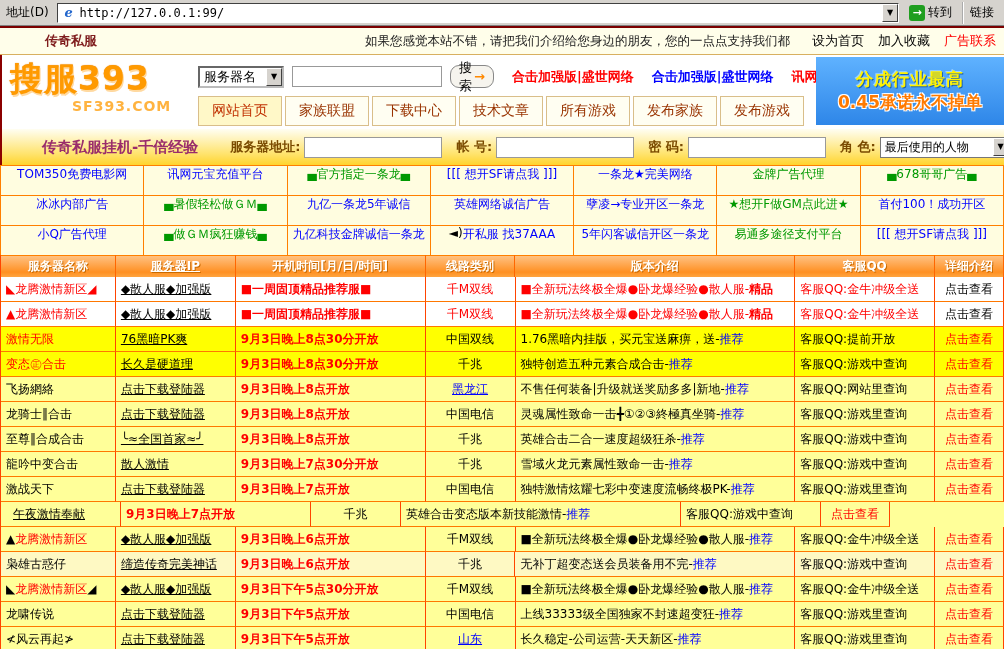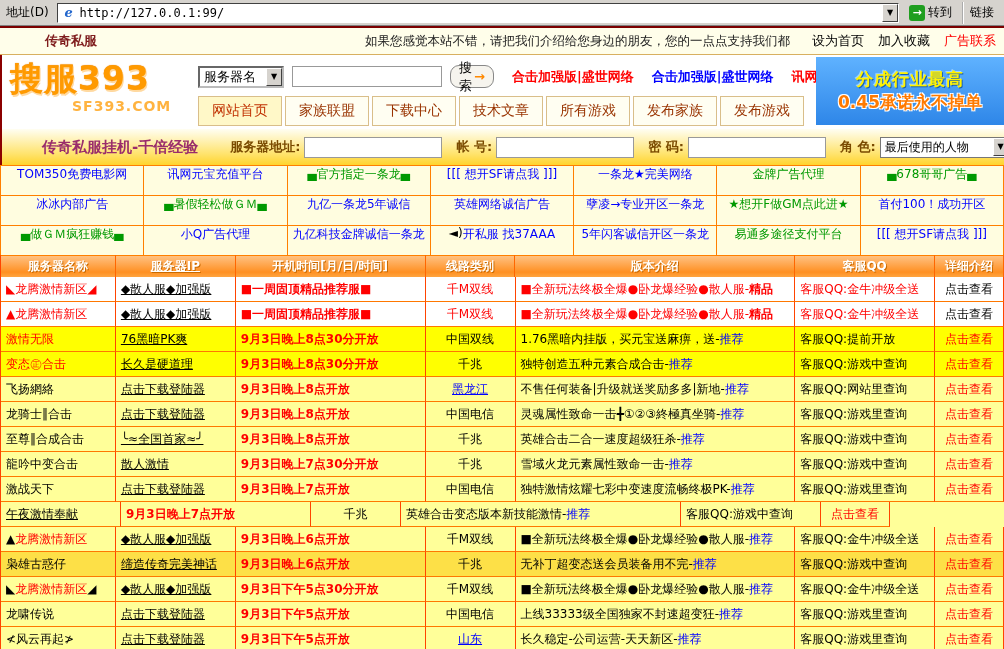--- a/index.html
+++ b/index.html
@@ -228,24 +228,24 @@
         </div>
         <div class="adcell">
           <span style="color: rgb(0, 153, 0);">★想开F做GM点此进★</span>
         </div>
         <div class="adcell">
           <span style="color: rgb(0, 0, 255);">首付100！成功开区</span>
         </div>
       </div>
       <div class="adrow">
         <div class="adcell">
+          <span style="color: rgb(0, 0, 255);">小Q广告代理</span>
+        </div>
+        <div class="adcell">
           <span style="color: rgb(0, 153, 0);">▄做ＧＭ疯狂赚钱▄</span>
-        </div>
-        <div class="adcell">
-          <span style="color: rgb(0, 0, 255);">小Q广告代理</span>
         </div>
         <div class="adcell">
           <span style="color: rgb(0, 0, 255);">九亿科技金牌诚信一条龙</span>
         </div>
         <div class="adcell">
           <span style="color: rgb(0, 0, 0);">◄) </span>
           <span style="color: rgb(0, 0, 255);">开私服 找37AAA</span>
         </div>
         <div class="adcell">
           <span style="color: rgb(0, 0, 255);">5年闪客诚信开区一条龙</span>
@@ -483,21 +483,21 @@
         </div>
         <div class="tcell c5">
           <span style="color: rgb(0, 0, 0);">客服QQ:游戏里查询</span>
         </div>
         <div class="tcell c6">
           <span style="color: rgb(255, 0, 0);">点击查看</span>
         </div>
       </div>
       <div class="trow" style="background: rgb(255, 255, 153);">
         <div class="tcell c1">
-          <span style="color: rgb(0, 0, 0);">午夜激情奉献</span>
+          <span style="color: rgb(0, 0, 0); margin-left: 7px;">午夜激情奉献</span>
         </div>
         <div class="tcell c2">
           <span style="color: rgb(255, 0, 0); font-weight: bold;">9月3日晚上7点开放</span>
         </div>
         <div class="tcell c3">
           <span style="color: rgb(0, 0, 0);">千兆</span>
         </div>
         <div class="tcell c4">
           <span style="color: rgb(0, 0, 0);">英雄合击变态版本新技能激情-</span>
           <span style="color: rgb(0, 0, 255);">推荐</span>
@@ -527,21 +527,21 @@
           <span style="color: rgb(0, 0, 0);">■全新玩法终极全爆●卧龙爆经验●散人服-</span>
           <span style="color: rgb(0, 0, 255);">推荐</span>
         </div>
         <div class="tcell c5">
           <span style="color: rgb(0, 0, 0);">客服QQ:金牛冲级全送</span>
         </div>
         <div class="tcell c6">
           <span style="color: rgb(255, 0, 0);">点击查看</span>
         </div>
       </div>
-      <div class="trow" style="background: #fde047;">
+      <div class="trow" style="background: #fef9c3; justify-content: flex-end;">
         <div class="tcell c0">
           <span style="color: rgb(0, 0, 0);">枭雄古惑仔</span>
         </div>
         <div class="tcell c1">
           <span style="color: rgb(0, 0, 0);">缔造传奇完美神话</span>
         </div>
         <div class="tcell c2">
           <span style="color: rgb(255, 0, 0); font-weight: bold;">9月3日晚上6点开放</span>
         </div>
         <div class="tcell c3">

